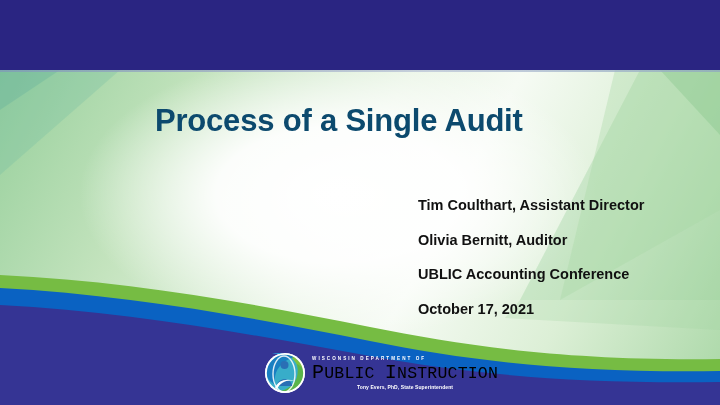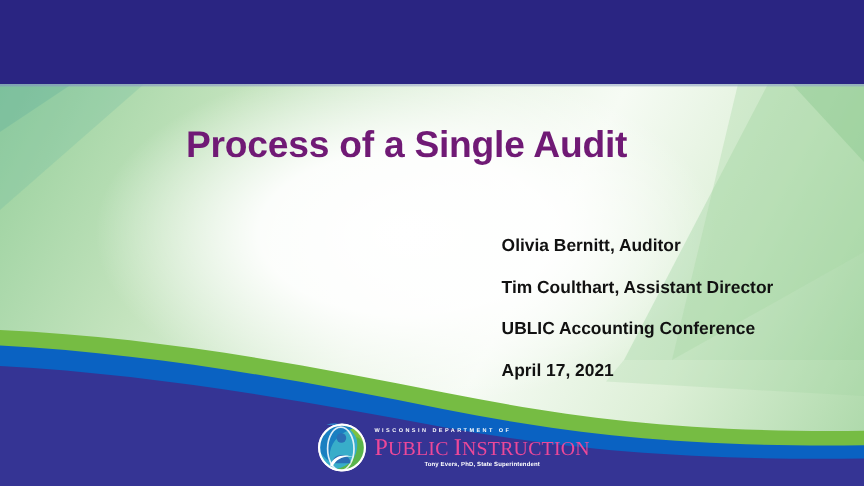--- a/index.html
+++ b/index.html
@@ -57,21 +57,21 @@
   .title {
     position: absolute;
     left: 155px;
     top: 103px;
     width: 520px;
     margin: 0;
     font-family: "Liberation Sans", sans-serif;
     font-size: 31px;
     font-weight: bold;
     letter-spacing: -0.2px;
-    color: #701a75;
+    color: #0c4a6e;
     line-height: 1.15;
     white-space: nowrap;
   }
 
   .subtitle-block {
     position: absolute;
     left: 418px;
     top: 198px;
     width: 290px;
   }
@@ -109,24 +109,24 @@
     font-family: "Liberation Sans", sans-serif;
     font-size: 4.6px;
     font-weight: bold;
     letter-spacing: 2.05px;
     color: #ffffff;
     line-height: 1;
     white-space: nowrap;
     margin-bottom: 1px;
   }
   .logo-name {
-    font-family: Liberation Serif, serif;
+    font-family: Liberation Mono, monospace;
     font-size: 16.5px;
     font-weight: normal;
-    color: #ec4899;
+    color: #000000;
     line-height: 1;
     white-space: nowrap;
     letter-spacing: .2px;
   }
   .logo-name .cap { font-size: 20px; }
   .logo-sup {
     font-family: "Liberation Sans", sans-serif;
     font-size: 5px;
     font-weight: bold;
     color: #ffffff;
@@ -161,24 +161,24 @@
     <path d="M0,20 C130,26 250,48 370,72 C470,92 570,106 720,104 L720,150 L0,150 Z" fill="#76bc43"></path>
 
     <path d="M0,33 C130,40 250,62 370,86 C470,106 570,118 720,116 L720,150 L0,150 Z" fill="#0a62c2"></path>
 
     <path d="M0,50 C130,57 250,79 370,101 C470,119 570,129 720,127 L720,150 L0,150 Z" fill="#353494"></path>
   </svg>
 
   <h1 class="title">Process of a Single Audit</h1>
 
   <div class="subtitle-block">
+    <p class="subtitle-line">Tim Coulthart, Assistant Director</p>
     <p class="subtitle-line">Olivia Bernitt, Auditor</p>
-    <p class="subtitle-line">Tim Coulthart, Assistant Director</p>
     <p class="subtitle-line">UBLIC Accounting Conference</p>
-    <p class="subtitle-line">April 17, 2021</p>
+    <p class="subtitle-line">October 17, 2021</p>
   </div>
 
   <div class="logo">
     <svg class="logo-mark" viewBox="0 0 42 42">
       <circle cx="21" cy="21" r="20" fill="#ffffff"></circle>
       <circle cx="21" cy="21" r="19" fill="#7ec242"></circle>
       <path d="M21,2 A19,19 0 0,0 21,40 A19,19 0 0,0 8,2 Z" fill="#2ba9e0" opacity="0.85"></path>
       <path d="M2,21 A19,19 0 0,1 30,5 C16,10 9,20 11,33 C7,30 2,26 2,21 Z" fill="#1a7fc1"></path>
       <path d="M40,21 A19,19 0 0,1 16,39 C30,36 36,26 33,12 C37,14 40,17 40,21 Z" fill="#5ab54a"></path>
       <ellipse cx="20" cy="22" rx="11" ry="18" fill="none" stroke="#ffffff" stroke-width="1.4" opacity="0.85"></ellipse>

